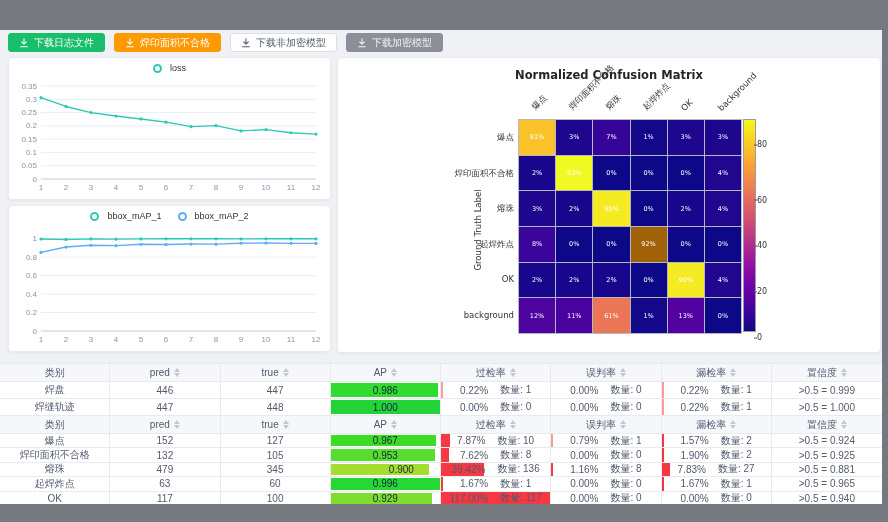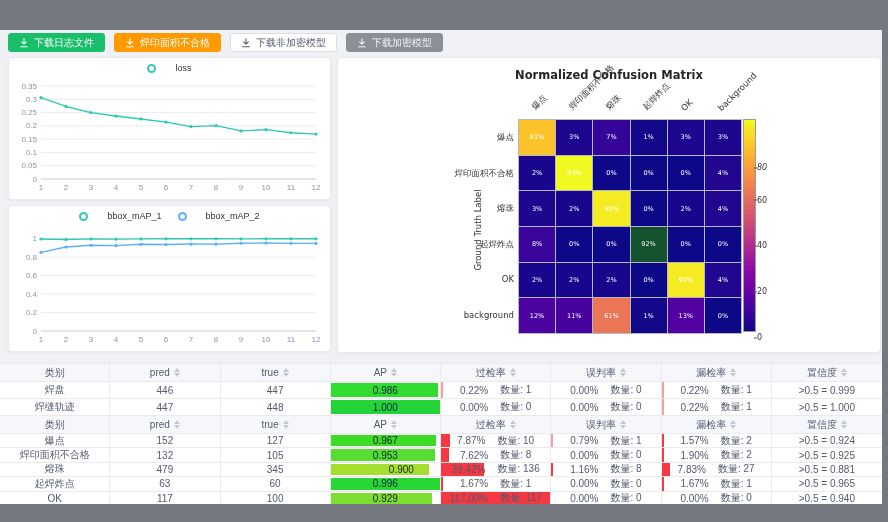--- a/index.html
+++ b/index.html
@@ -17,21 +17,21 @@
 
   
   .card{position:absolute;background:#fff;border:1px solid #e8eaec;border-radius:4px;
         box-shadow:0 1px 3px rgba(0,0,0,.05);box-sizing:border-box;}
   #loss-card{left:8px;top:27px;width:323px;height:143px;}
   #map-card{left:8px;top:175px;width:323px;height:147px;}
   #matrix-card{left:337px;top:27px;width:544px;height:296px;}
 
   .chart-legend{position:absolute;left:0;right:0;top:5px;display:flex;justify-content:center;gap:16px;
                 font-size:9px;color:#333;align-items:center;}
-  .legend-item{display:flex;align-items:center;gap:19px;cursor:pointer;}
+  .legend-item{display:flex;align-items:center;gap:8px;cursor:pointer;}
   .legend-marker{width:9px;height:9px;border-radius:50%;border:2px solid;background:#fff;box-sizing:border-box;}
   .chart-svg{position:absolute;left:0;top:20px;}
 
   
   .cm-title{position:absolute;left:0;right:0;top:10px;text-align:center;font-weight:bold;
             font-size:11.5px;color:#262626;font-family:"DejaVu Sans",sans-serif;}
   .cm-grid{position:absolute;left:180px;top:61px;width:222px;height:213px;display:grid;
            grid-template-columns:repeat(6,1fr);grid-template-rows:repeat(6,1fr);
            gap:1px;background:#b5b8c0;border:1px solid #b5b8c0;box-sizing:content-box;}
   .cm-cell{display:flex;align-items:center;justify-content:center;font-size:6.5px;color:#fff;
@@ -238,21 +238,21 @@
           <div class="cm-cell" style="background:rgb(35,6,144);">4%</div>
           <div class="cm-cell" style="background:rgb(30,7,142);">3%</div>
           <div class="cm-cell" style="background:rgb(24,7,140);">2%</div>
           <div class="cm-cell" style="background:rgb(244,235,34);">90%</div>
           <div class="cm-cell" style="background:rgb(13,8,135);">0%</div>
           <div class="cm-cell" style="background:rgb(24,7,140);">2%</div>
           <div class="cm-cell" style="background:rgb(35,6,144);">4%</div>
           <div class="cm-cell" style="background:rgb(58,5,154);">8%</div>
           <div class="cm-cell" style="background:rgb(13,8,135);">0%</div>
           <div class="cm-cell" style="background:rgb(13,8,135);">0%</div>
-          <div class="cm-cell" style="background:#14532d;">92%</div>
+          <div class="cm-cell" style="background:#a16207;">92%</div>
           <div class="cm-cell" style="background:rgb(13,8,135);">0%</div>
           <div class="cm-cell" style="background:rgb(13,8,135);">0%</div>
           <div class="cm-cell" style="background:rgb(24,7,140);">2%</div>
           <div class="cm-cell" style="background:rgb(24,7,140);">2%</div>
           <div class="cm-cell" style="background:rgb(24,7,140);">2%</div>
           <div class="cm-cell" style="background:rgb(13,8,135);">0%</div>
           <div class="cm-cell" style="background:rgb(244,235,34);">90%</div>
           <div class="cm-cell" style="background:rgb(35,6,144);">4%</div>
           <div class="cm-cell" style="background:rgb(77,3,160);">12%</div>
           <div class="cm-cell" style="background:rgb(72,3,159);">11%</div>
@@ -276,21 +276,21 @@
           <div class="cm-col-label" style="left:311px;bottom:239px;">起焊炸点</div>
           <div class="cm-col-label" style="left:348px;bottom:239px;">OK</div>
           <div class="cm-col-label" style="left:385px;bottom:239px;">background</div>
         </div>
       <div class="cm-colorbar" id="cm-colorbar" style="background: linear-gradient(to top, rgb(13, 8, 135) 0%, rgb(65, 4, 157) 10%, rgb(106, 0, 168) 20%, rgb(143, 13, 164) 30%, rgb(177, 42, 144) 40%, rgb(204, 71, 120) 50%, rgb(225, 100, 98) 60%, rgb(242, 132, 75) 70%, rgb(252, 166, 54) 80%, rgb(252, 206, 37) 90%, rgb(240, 249, 33) 100%);"></div>
       <div id="cm-cb-ticks">
           <div class="cb-tick" style="top:270px;">0</div>
           <div class="cb-tick" style="top:224.19354838709677px;">20</div>
           <div class="cb-tick" style="top:178.38709677419354px;">40</div>
           <div class="cb-tick" style="top:132.58064516129033px;">60</div>
-          <div class="cb-tick" style="top:100px;font-style:italic;">80</div>
+          <div class="cb-tick" style="top:77px;">80</div>
         </div>
     </div>
 
     <div class="dtable" id="table-1">
         <div class="trow head">
           <div class="tcell">
             <span>类别</span>
           </div>
           <div class="tcell">
             <span>pred</span>

